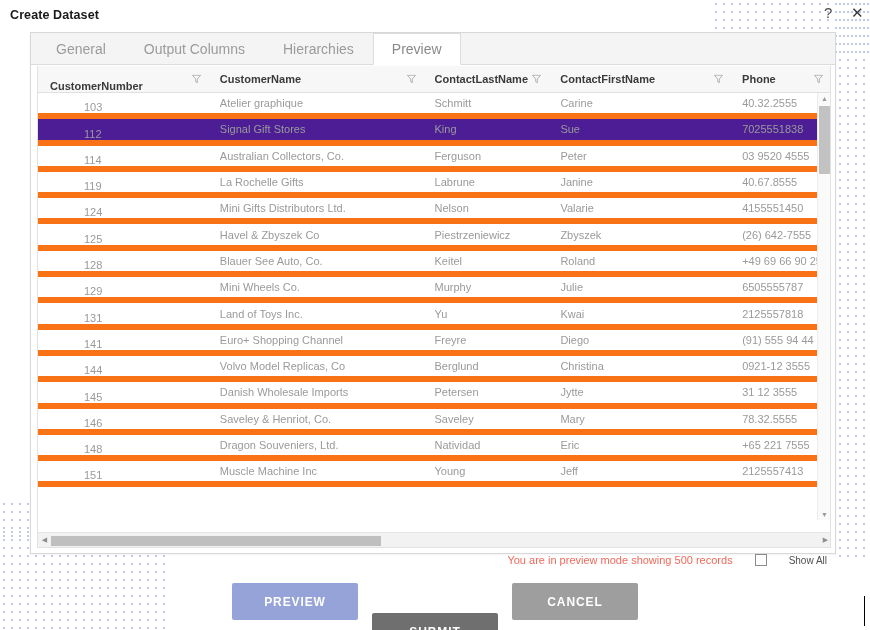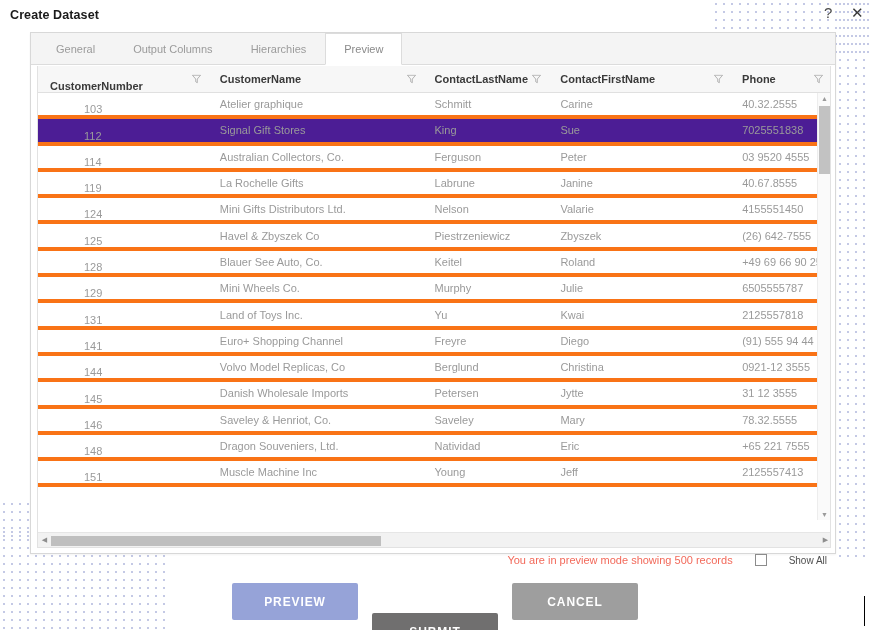--- a/index.html
+++ b/index.html
@@ -62,21 +62,21 @@
     height: 32px;
     background: #f4f4f4;
     border-bottom: 1px solid #dcdcdc;
     display: flex;
     align-items: stretch;
     padding-left: 6px;
   }
   .tab {
     display: flex; align-items: center; justify-content: center;
     padding: 0 18px;
-    font-size: 11px;
+    font-size: 14px;
     color: #9b9b9b;
     background: transparent;
     border: 1px solid transparent;
     border-bottom: none;
     cursor: pointer;
     position: relative;
     top: 0px;
     white-space: nowrap;
   }
   .tab.active {
@@ -128,21 +128,21 @@
 
   #grid-body-clip {
     position: relative;
     height: 427px;
     overflow: hidden;
   }
   #grid-body { width: 100%; }
   .row {
     display: flex;
     height: 26.3px;
-    border-bottom: 4px solid #f97316;
+    border-bottom: 6px solid #f97316;
     align-items: center;
   }
   .row.alt { background: #4c1d95; }
   .cell {
     height: 100%;
     display: flex; align-items: center;
     font-size: 11px;
     color: #9a9a9a;
     padding-left: 12px;
     white-space: nowrap;

